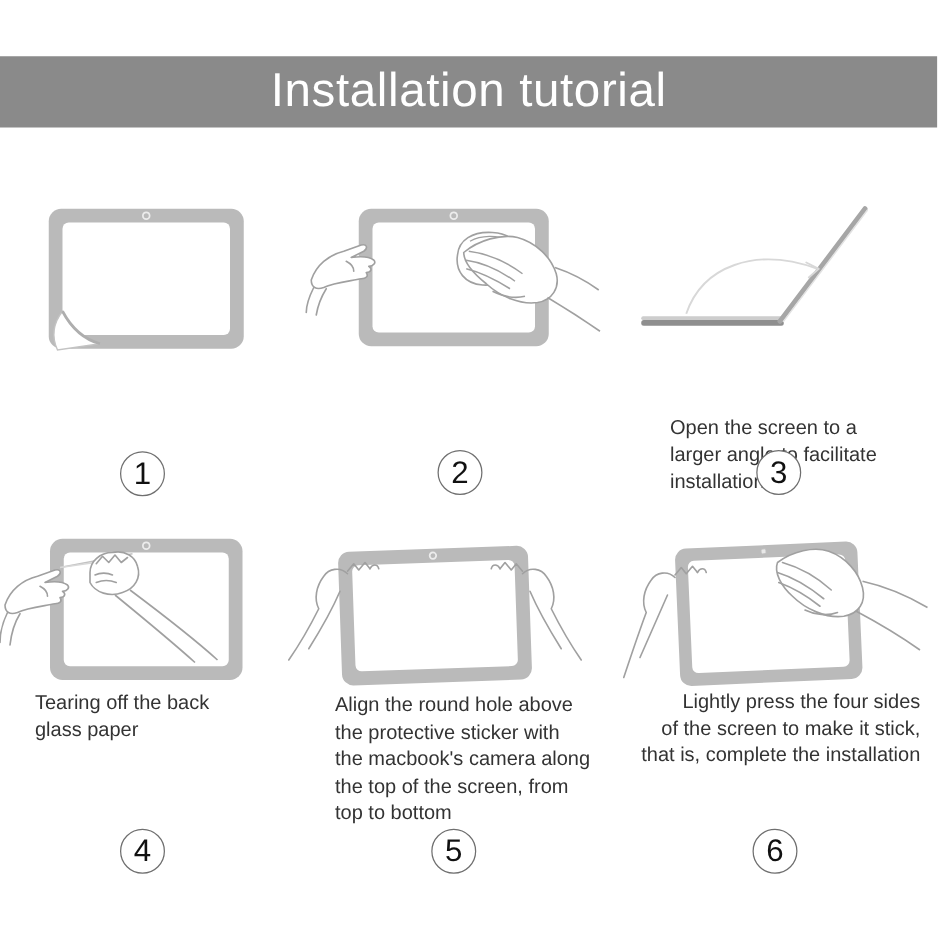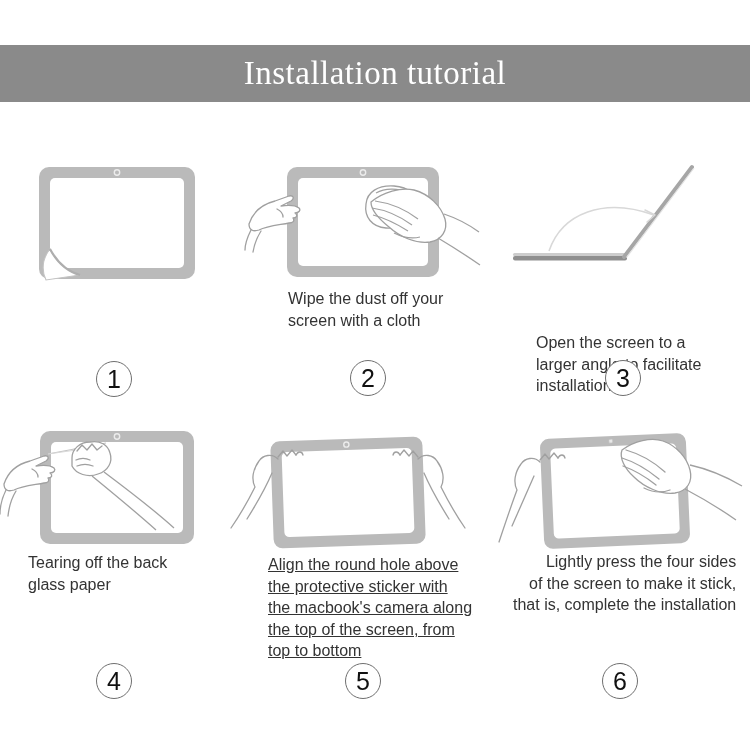--- a/index.html
+++ b/index.html
@@ -4,21 +4,21 @@
 <style>
   html, body { margin:0; padding:0; background:#ffffff; }
   .canvas {
     position:relative; width:750px; height:750px; background:#ffffff;
     font-family:"Liberation Sans", sans-serif; overflow:hidden;
   }
   .header {
     position:absolute; left:0; top:45px; width:750px; height:57px;
     background:#8a8a8a; display:flex; align-items:center; justify-content:center;
   }
-  .header-title { color:#ffffff; font-size:33px; letter-spacing:0.5px;font-family:Liberation Serif, serif; }
+  .header-title { color:#ffffff; font-size:38px; letter-spacing:0.5px; }
   .caption {
     position:absolute; font-size:16px; line-height:21.5px; color:#333333;
     white-space:pre-line;
   }
   .badge {
     position:absolute; width:36px; height:36px; box-sizing:border-box;
     border:1.6px solid #6f6f6f; border-radius:50%; background:#ffffff;
     display:flex; align-items:center; justify-content:center;
   }
   .badge span { font-size:25px; color:#111111; }
@@ -26,21 +26,21 @@
   #illus1 { left:36px;  top:163px; }
   #illus2 { left:245px; top:162px; }
   #illus3 { left:505px; top:158px; }
   #illus4 { left:0px;   top:428px; }
   #illus5 { left:226px; top:429px; }
   #illus6 { left:492px; top:428px; }
   #cap1 { left:49px;  top:286px; }
   #cap2 { left:288px; top:288px; }
   #cap3 { left:536px; top:288px;margin-top:44px; }
   #cap4 { left:28px;  top:552px; }
-  #cap5 { left:268px; top:554px;text-decoration:underline; }
+  #cap5 { left:268px; top:554px; }
   #cap6 { left:513px; top:551px;text-align:right; }
   #badge1 { left:96px;  top:361px; }
   #badge2 { left:350px; top:360px; }
   #badge3 { left:605px; top:360px; }
   #badge4 { left:96px;  top:663px; }
   #badge5 { left:345px; top:663px; }
   #badge6 { left:602px; top:663px; }
 </style>
 </head>
 <body>
@@ -137,22 +137,20 @@
       <path d="M48,34 C42,28 33,30 29,36 C23,44 21,54 25,62 C19,78 13,96 7,114"></path>
       <path d="M42,48 C36,62 28,80 20,98"></path>
     </g>
     <g stroke="#a0a0a0" stroke-width="1.3" stroke-linecap="round" stroke-linejoin="round">
       <path d="M130,22 C142,13 159,9 171,13 C185,18 195,30 198,42 C201,54 195,63 183,65 C169,67 152,59 142,49 C133,41 127,30 130,22 Z" fill="#ffffff"></path>
       <path d="M134,22 C148,26 162,34 173,44 M130,30 C143,34 156,42 167,51 M131,38 C142,42 154,49 164,57 M152,60 C160,64 170,65 178,62" fill="none"></path>
     </g>
     <path d="M198,37 C216,41 233,48 250,58 M193,61 C210,70 227,80 244,92" fill="none" stroke="#a0a0a0" stroke-width="1.3"></path>
   </svg>
 
-  <div id="cap2" class="caption">Wipe the dust off your
-screen with a cloth</div>
   <div id="cap3" class="caption">Open the screen to a
 larger angle to facilitate
 installation</div>
   <div id="cap4" class="caption">Tearing off the back
 glass paper</div>
   <div id="cap5" class="caption">Align the round hole above
 the protective sticker with
 the macbook's camera along
 the top of the screen, from
 top to bottom</div>

